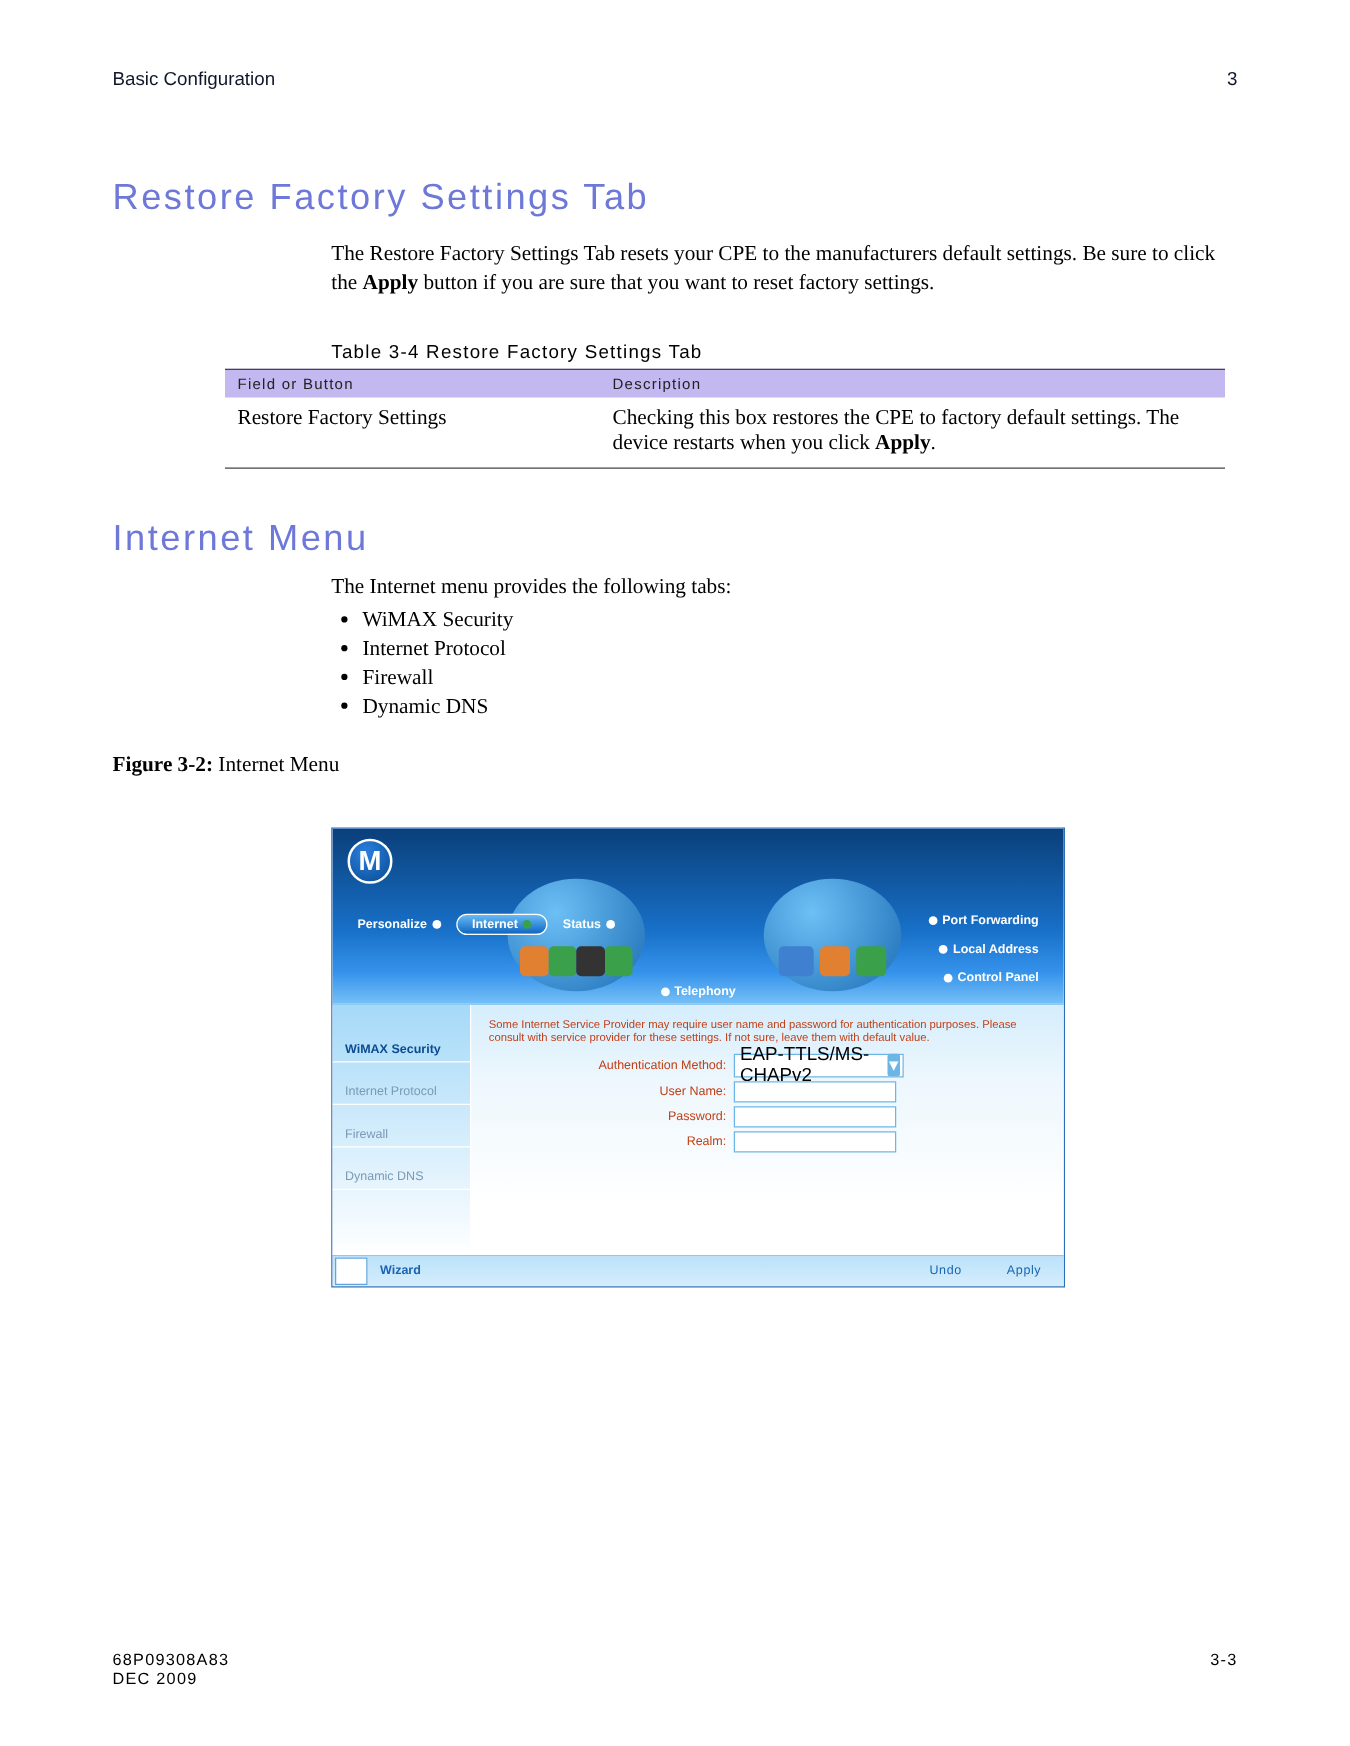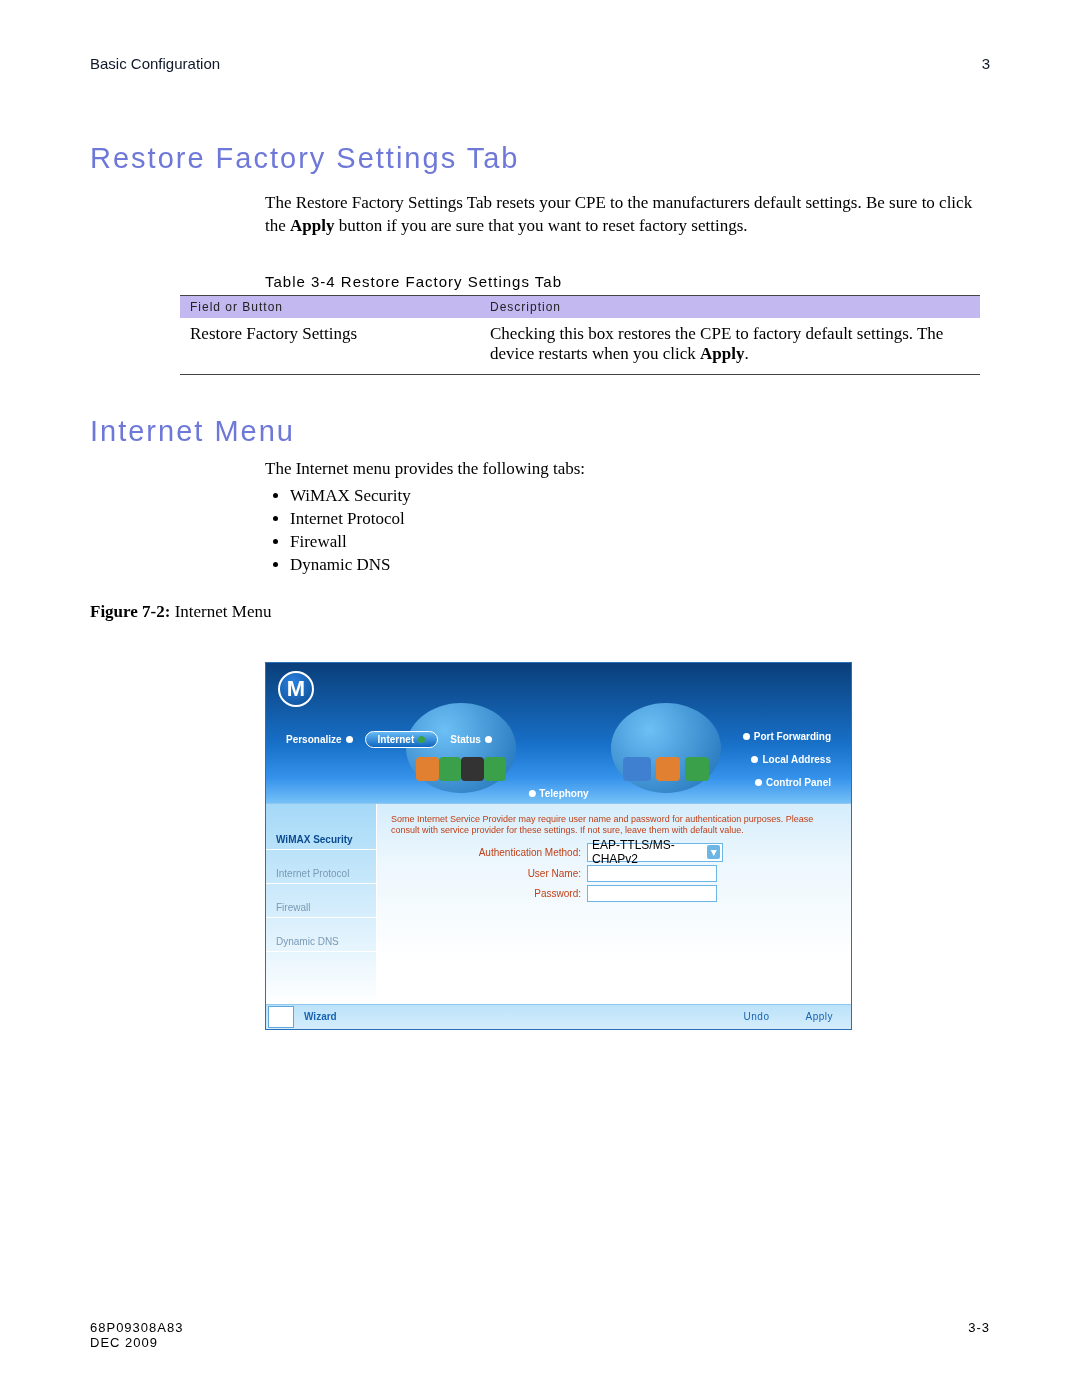--- a/index.html
+++ b/index.html
@@ -167,21 +167,21 @@
   .ss-main {
     flex: 1; padding: 10px 14px 20px 14px;
     border-left: 1px solid #fff;
   }
   .ss-notice { color: #c04018; font-size: 9px; line-height: 1.3; margin-bottom: 6px; }
   .ss-form-row { display: flex; justify-content: flex-start; align-items: center; margin: 3px 0; }
   .ss-label { width: 190px; text-align: right; color: #c04018; font-size: 10px; margin-right: 6px; }
   .ss-input { width: 120px; height: 15px; border: 1px solid #6cb6e6; background: #fff; font-size: 10px; padding: 0 4px; }
   .ss-select {
     width: 128px; height: 17px; border: 1px solid #6cb6e6; background: #fff;
-    font-size: 12px; display: flex; align-items: center; justify-content: space-between;
+    font-size: 15px; display: flex; align-items: center; justify-content: space-between;
     padding: 0 2px 0 4px;
   }
   .ss-select .dd { background: #6cb6e6; color: #fff; width: 14px; text-align: center; border-radius: 2px; }
   
   .ss-footer {
     height: 24px;
     background: linear-gradient(#bbe2fa,#d5edfc);
     border-top: 1px solid #8fc8f0;
     display: flex; align-items: center;
     font-size: 10px; color: #1864b3;
@@ -237,21 +237,21 @@
   <div class="body-text">
     <div>The Internet menu provides the following tabs:</div>
     <ul>
       <li>WiMAX Security</li>
       <li>Internet Protocol</li>
       <li>Firewall</li>
       <li>Dynamic DNS</li>
     </ul>
   </div>
   <div class="figure-label">
-    <b>Figure 7-2:</b><span> Internet Menu</span>
+    <b>Figure 3-2:</b><span> Internet Menu</span>
   </div>
 
   <div class="screenshot">
     <div class="ss-header">
       <div class="ss-logo">M</div>
       <div class="ss-globe left">
         <div class="ss-globe-icons">
           <span class="g-icon orange"></span>
           <span class="g-icon"></span>
           <span class="g-icon" style="background:#333"></span>
@@ -315,20 +315,24 @@
           </span>
         </div>
         <div class="ss-form-row">
           <span class="ss-label">User Name:</span>
           <input class="ss-input" style="">
         </div>
         <div class="ss-form-row">
           <span class="ss-label">Password:</span>
           <input class="ss-input" type="password" style="">
         </div>
+        <div class="ss-form-row">
+          <span class="ss-label">Realm:</span>
+          <input class="ss-input" style="">
+        </div>
       </div>
     </div>
     <div class="ss-footer">
       <span class="wiz-box"></span>
       <span class="wizard">Wizard</span>
       <span class="spacer"></span>
       <span class="btn">Undo</span>
       <span class="btn">Apply</span>
     </div>
   </div>

